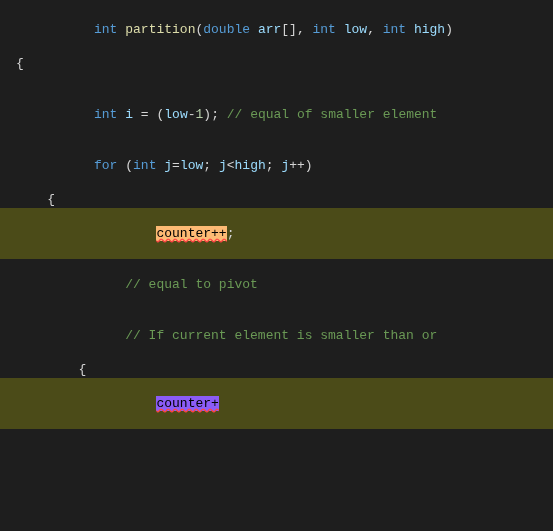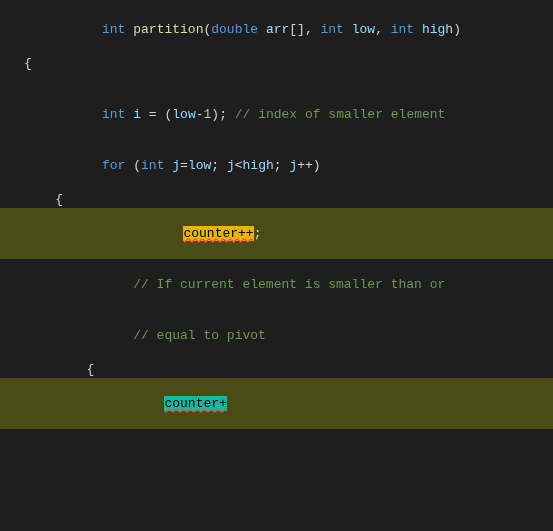--- a/index.html
+++ b/index.html
@@ -13,49 +13,48 @@
       overflow: hidden;
     }
     .code-container {
       background: #1e1e1e;
       padding: 4px 0;
       line-height: 17px;
     }
     .line {
       display: flex;
       align-items: baseline;
-      padding: 0 0 0 24px;
+      padding: 0 0 0 16px;
       white-space: pre;
       min-height: 17px;
       font-family: Liberation Mono, monospace;
     }
     .line.highlighted-yellow {
       background: #ffff0033;
     }
     .line-content {
       flex: 1;
     }
     
     .kw { color: #569cd6; } 
     .fn { color: #dcdcaa; } 
     .var { color: #9cdcfe; } 
     .op { color: #d4d4d4; } 
     .comment { color: #6a9955; } 
     .num { color: #b5cea8; } 
     .punc { color: #d4d4d4; }
     .counter-highlight {
-      background: #eab308;
+      background: #fdba74;
       color: #000;
       text-decoration: underline;
       text-decoration-color: #ff4444;
       text-decoration-style: wavy;
-      margin-left: 19px;
     }
     .counter-highlight2 {
-      background: #14b8a6;
+      background: #8b5cf6;
       color: #000;
       text-decoration: underline;
       text-decoration-color: #ff4444;
       text-decoration-style: wavy;
     }
   </style>
 </head>
 <body>
 
 <div class="code-container">
@@ -68,21 +67,21 @@
 
   <div class="line">
     <span class="line-content"><span class="punc">{</span></span>
   </div>
 
   <div class="line"><span class="line-content">&nbsp;</span></div>
 
 
   <div class="line">
     <span class="line-content">
-      &nbsp;&nbsp;&nbsp;&nbsp;<span class="kw">int</span> <span class="var">i</span> <span class="op">=</span> <span class="punc">(</span><span class="var">low</span><span class="op">-</span><span class="num">1</span><span class="punc">);</span> <span class="comment">// index of smaller element</span>
+      &nbsp;&nbsp;&nbsp;&nbsp;<span class="kw">int</span> <span class="var">i</span> <span class="op">=</span> <span class="punc">(</span><span class="var">low</span><span class="op">-</span><span class="num">1</span><span class="punc">);</span> <span class="comment">// equal of smaller element</span>
     </span>
   </div>
 
   <div class="line">
     <span class="line-content">
       &nbsp;&nbsp;&nbsp;&nbsp;<span class="kw">for</span> <span class="punc">(</span><span class="kw">int</span> <span class="var">j</span><span class="op">=</span><span class="var">low</span><span class="punc">;</span> <span class="var">j</span><span class="op">&lt;</span><span class="var">high</span><span class="punc">;</span> <span class="var">j</span><span class="op">++</span><span class="punc">)</span>
     </span>
   </div>
 
   <div class="line">
@@ -90,27 +89,27 @@
   </div>
 
   <div class="line highlighted-yellow">
     <span class="line-content">
       &nbsp;&nbsp;&nbsp;&nbsp;&nbsp;&nbsp;&nbsp;&nbsp;&nbsp;&nbsp;&nbsp;&nbsp;<span class="counter-highlight">counter++</span><span class="punc">;</span>
     </span>
   </div>
 
   <div class="line">
     <span class="line-content">
-      &nbsp;&nbsp;&nbsp;&nbsp;&nbsp;&nbsp;&nbsp;&nbsp;<span class="comment">// If current element is smaller than or</span>
+      &nbsp;&nbsp;&nbsp;&nbsp;&nbsp;&nbsp;&nbsp;&nbsp;<span class="comment">// equal to pivot</span>
     </span>
   </div>
 
   <div class="line">
     <span class="line-content">
-      &nbsp;&nbsp;&nbsp;&nbsp;&nbsp;&nbsp;&nbsp;&nbsp;<span class="comment">// equal to pivot</span>
+      &nbsp;&nbsp;&nbsp;&nbsp;&nbsp;&nbsp;&nbsp;&nbsp;<span class="comment">// If current element is smaller than or</span>
     </span>
   </div>
 
 
   <div class="line">
     <span class="line-content">&nbsp;&nbsp;&nbsp;&nbsp;&nbsp;&nbsp;&nbsp;&nbsp;<span class="punc">{</span></span>
   </div>
 
   <div class="line highlighted-yellow">
     <span class="line-content">

